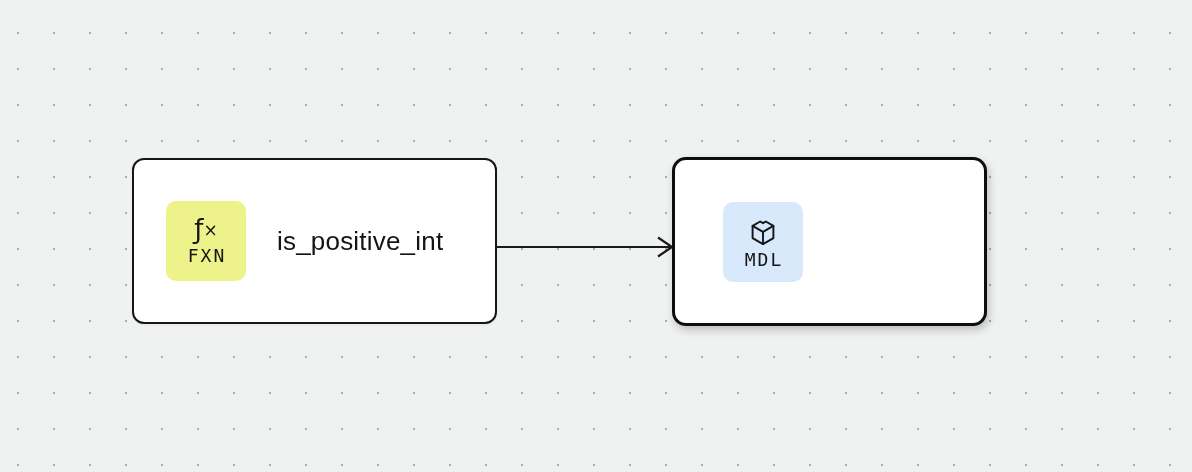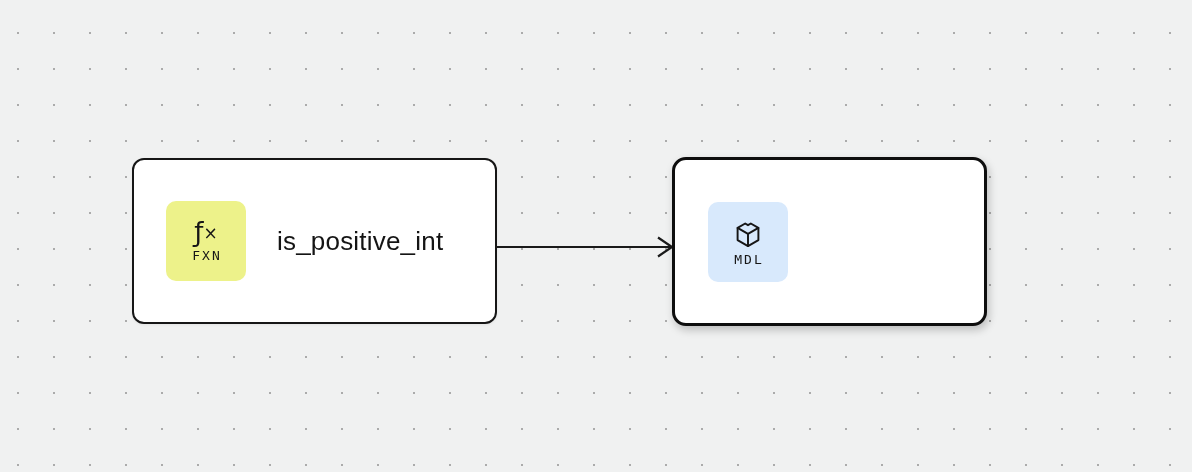--- a/index.html
+++ b/index.html
@@ -30,37 +30,37 @@
     border-radius: 12px;
     padding-left: 32px;
     gap: 31px;
     box-shadow: 0 1px 3px rgba(0,0,0,0.06);
   }
   .node--model {
     left: 672px; top: 157px;
     width: 315px; height: 169px;
     border: 3.5px solid #0e0e0e;
     border-radius: 14px;
-    padding-left: 33px;
+    padding-left: 48px;
     gap: 30px;
     box-shadow: 2px 4px 9px rgba(0,0,0,0.22);
   }
   .badge {
     flex: none;
     width: 80px; height: 80px;
     border-radius: 10px;
     display: flex;
     flex-direction: column;
     align-items: center;
     justify-content: center;
     gap: 3px;
   }
   .badge-code {
     font-family: "DejaVu Sans Mono", monospace;
-    font-size: 13px;
+    font-size: 18px;
     letter-spacing: 2px;
     margin-right: -2px; 
     line-height: 1.05;
     color: #161616;
   }
   .fx-glyph {
     font-family: "DejaVu Sans", sans-serif;
     font-size: 26px;
     line-height: 1.05;
     color: #161616;

